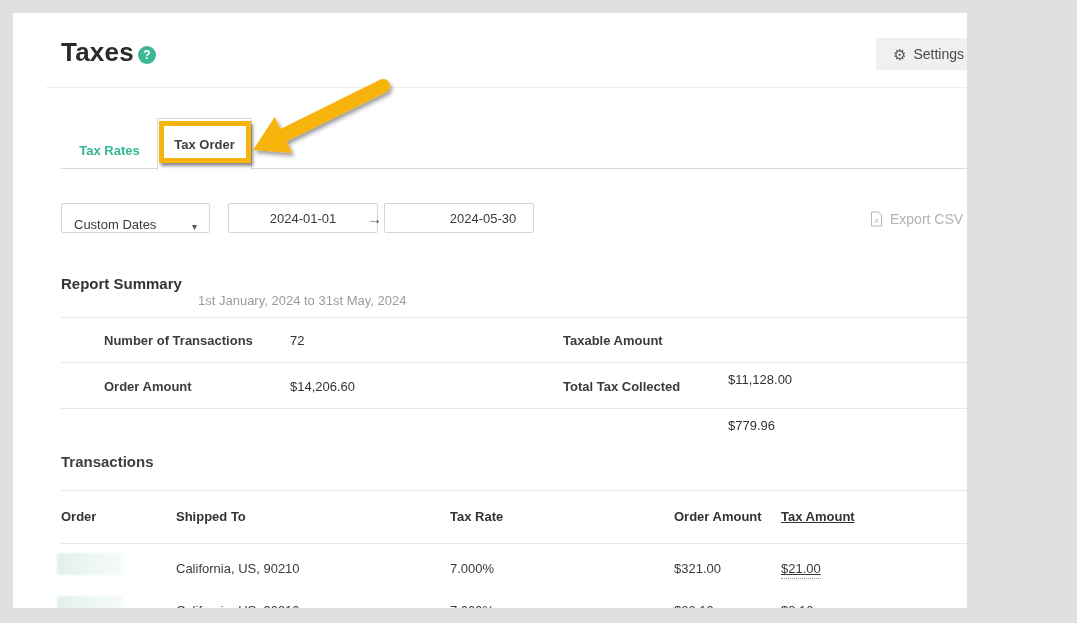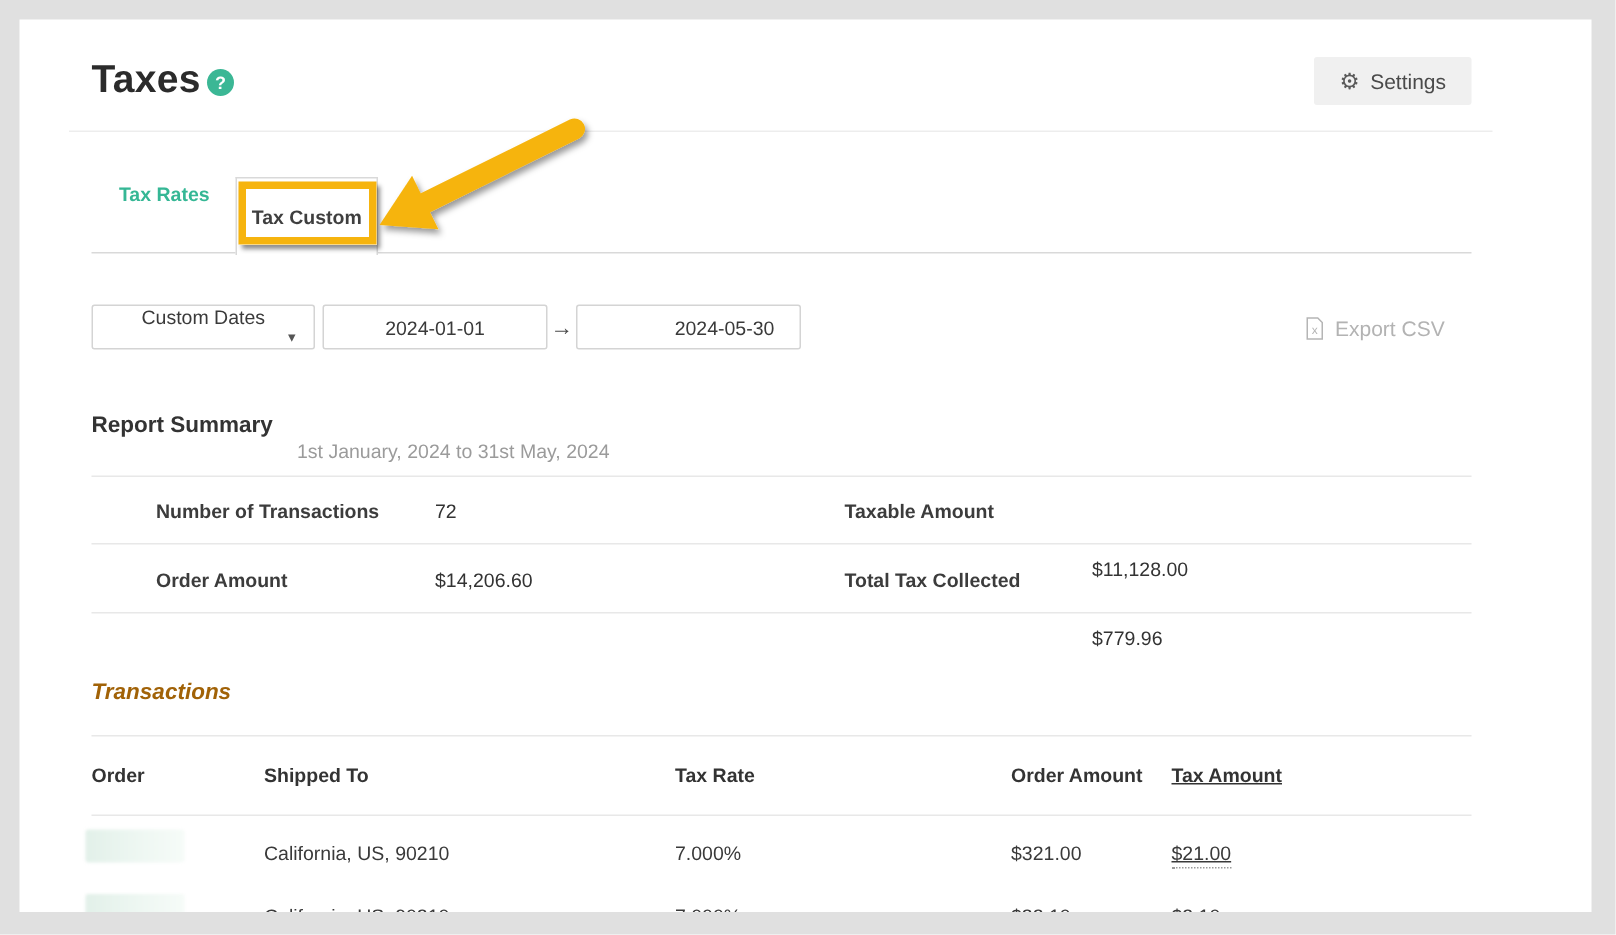--- a/index.html
+++ b/index.html
@@ -6,21 +6,21 @@
   html,body { width:1077px; height:623px; }
   body {
     background:#e0e0e0;
     font-family:"Liberation Sans", sans-serif;
     position:relative;
     overflow:hidden;
     color:#3a3a3a;
   }
   .page {
     position:absolute; left:13px; top:13px;
-    width:1048px; height:595px;
+    width:954px; height:595px;
     background:#ffffff;
     overflow:hidden;
   }
   
   .page-title {
     position:absolute; left:48px; top:24px;
     font-size:26px; font-weight:bold; color:#2b2b2b;
     letter-spacing:.2px;
   }
   .help-icon {
@@ -40,21 +40,21 @@
     display:flex; align-items:center; justify-content:center; gap:7px;
     cursor:pointer;
   }
   .settings-btn .gear { font-size:15px; color:#5a5a5a; line-height:1; }
   .divider-header {
     position:absolute; left:33px; top:74px; width:949px; height:1px;
     background:#ededed;
   }
   
   .tab-inactive {
-    position:absolute; left:48px; top:91px; width:97px; height:51px;
+    position:absolute; left:48px; top:112px; width:97px; height:51px;
     display:flex; align-items:center; justify-content:center;
     font-size:13px; font-weight:bold; color:#35b795; cursor:pointer;
   }
   .tab-active {
     position:absolute; left:144px; top:105px; width:95px; height:52px;
     background:#ffffff;
     border:1px solid #d9d9d9; border-bottom:none;
     display:flex; align-items:center; justify-content:center;
     font-size:13px; font-weight:bold; color:#3f3f3f; cursor:pointer;
     z-index:3;
@@ -71,31 +71,31 @@
     z-index:6; pointer-events:none;
   }
   .annot-arrow {
     position:absolute; left:225px; top:57px; width:175px; height:100px;
     z-index:7; pointer-events:none;
   }
   
   .range-select {
     position:absolute; left:48px; top:190px; width:149px; height:30px;
     border:1px solid #d4d4d4; border-radius:2px; background:#fff;
-    display:flex; align-items:center;
-    font-size:13px; color:#3a3a3a; padding:0 12px; cursor:pointer;flex-direction:column;
+    display:flex; align-items:flex-end;
+    font-size:13px; color:#3a3a3a; padding:0 12px; cursor:pointer;
   }
   .range-select .caret { margin-left:auto; font-size:10px; color:#555; }
   .date-input {
     position:absolute; top:190px; width:150px; height:30px;
     border:1px solid #d4d4d4; border-radius:2px; background:#fff;
     font-family:"Liberation Sans", sans-serif;
     font-size:13px; color:#3a3a3a; text-align:center;
   }
-  .date-start { left:202px; }
+  .date-start { left:215px; }
   .date-end   { left:371px;padding-left:48px; }
   .range-arrow {
     position:absolute; left:352px; top:190px; width:19px; height:30px;
     display:flex; align-items:center; justify-content:center;
     font-size:15px; color:#4a4a4a;
   }
   .export-csv {
     position:absolute; left:857px; top:196px; height:20px;
     display:flex; align-items:center; gap:7px;
     font-size:14px; color:#b3b3b3; cursor:pointer;
@@ -112,21 +112,21 @@
   .sline { position:absolute; height:1px; background:#e8e8e8; left:48px; width:920px; }
   .sl-1 { top:304px; } .sl-2 { top:349px; } .sl-3 { top:395px; }
   .scell { position:absolute; font-size:13px; color:#333; }
   .scell.lbl { font-weight:bold; color:#3c3c3c;padding-left:43px; }
   .srow-1 { top:320px; } .srow-2 { top:366px; }
   .scol-l1 { left:48px; }  .scol-v1 { left:277px; }
   .scol-l2 { left:507px; } .scol-v2 { left:715px;margin-top:39px; }
   
   .trans-heading {
     position:absolute; left:48px; top:440px;
-    font-size:15px; font-weight:bold; color:#a16207;font-style:italic;
+    font-size:15px; font-weight:bold; color:#404040;
   }
   .divider-trans { position:absolute; left:48px; top:477px; width:920px; height:1px; background:#e8e8e8; }
   .thead { position:absolute; top:496px; font-size:13px; font-weight:bold; color:#333; }
   .divider-thead { position:absolute; left:48px; top:530px; width:920px; height:1px; background:#e8e8e8; }
   .tcell { position:absolute; font-size:13px; color:#3a3a3a; }
   .col-order  { left:48px; }
   .col-ship   { left:125px;margin-left:38px; }
   .col-rate   { left:437px; }
   .col-oamt   { left:661px; }
   .col-tamt   { left:768px; width:200px; text-align:left;text-decoration:underline; }
@@ -151,21 +151,21 @@
   <button class="settings-btn">
     <span class="gear">⚙</span>
     <span>Settings</span>
   </button>
   <div class="divider-header"></div>
 
   <div class="tab-inactive">
     <span>Tax Rates</span>
   </div>
   <div class="tab-active">
-    <span>Tax Custom</span>
+    <span>Tax Order</span>
   </div>
   <div class="divider-tabs"></div>
 
   <div class="annot-rect"></div>
   <svg class="annot-arrow" viewBox="0 0 175 100">
     <defs>
       <filter id="ashadow" x="-30%" y="-30%" width="160%" height="160%">
         <feDropShadow dx="2" dy="3" stdDeviation="2" flood-color="#000" flood-opacity="0.4"></feDropShadow>
       </filter>
     </defs>

